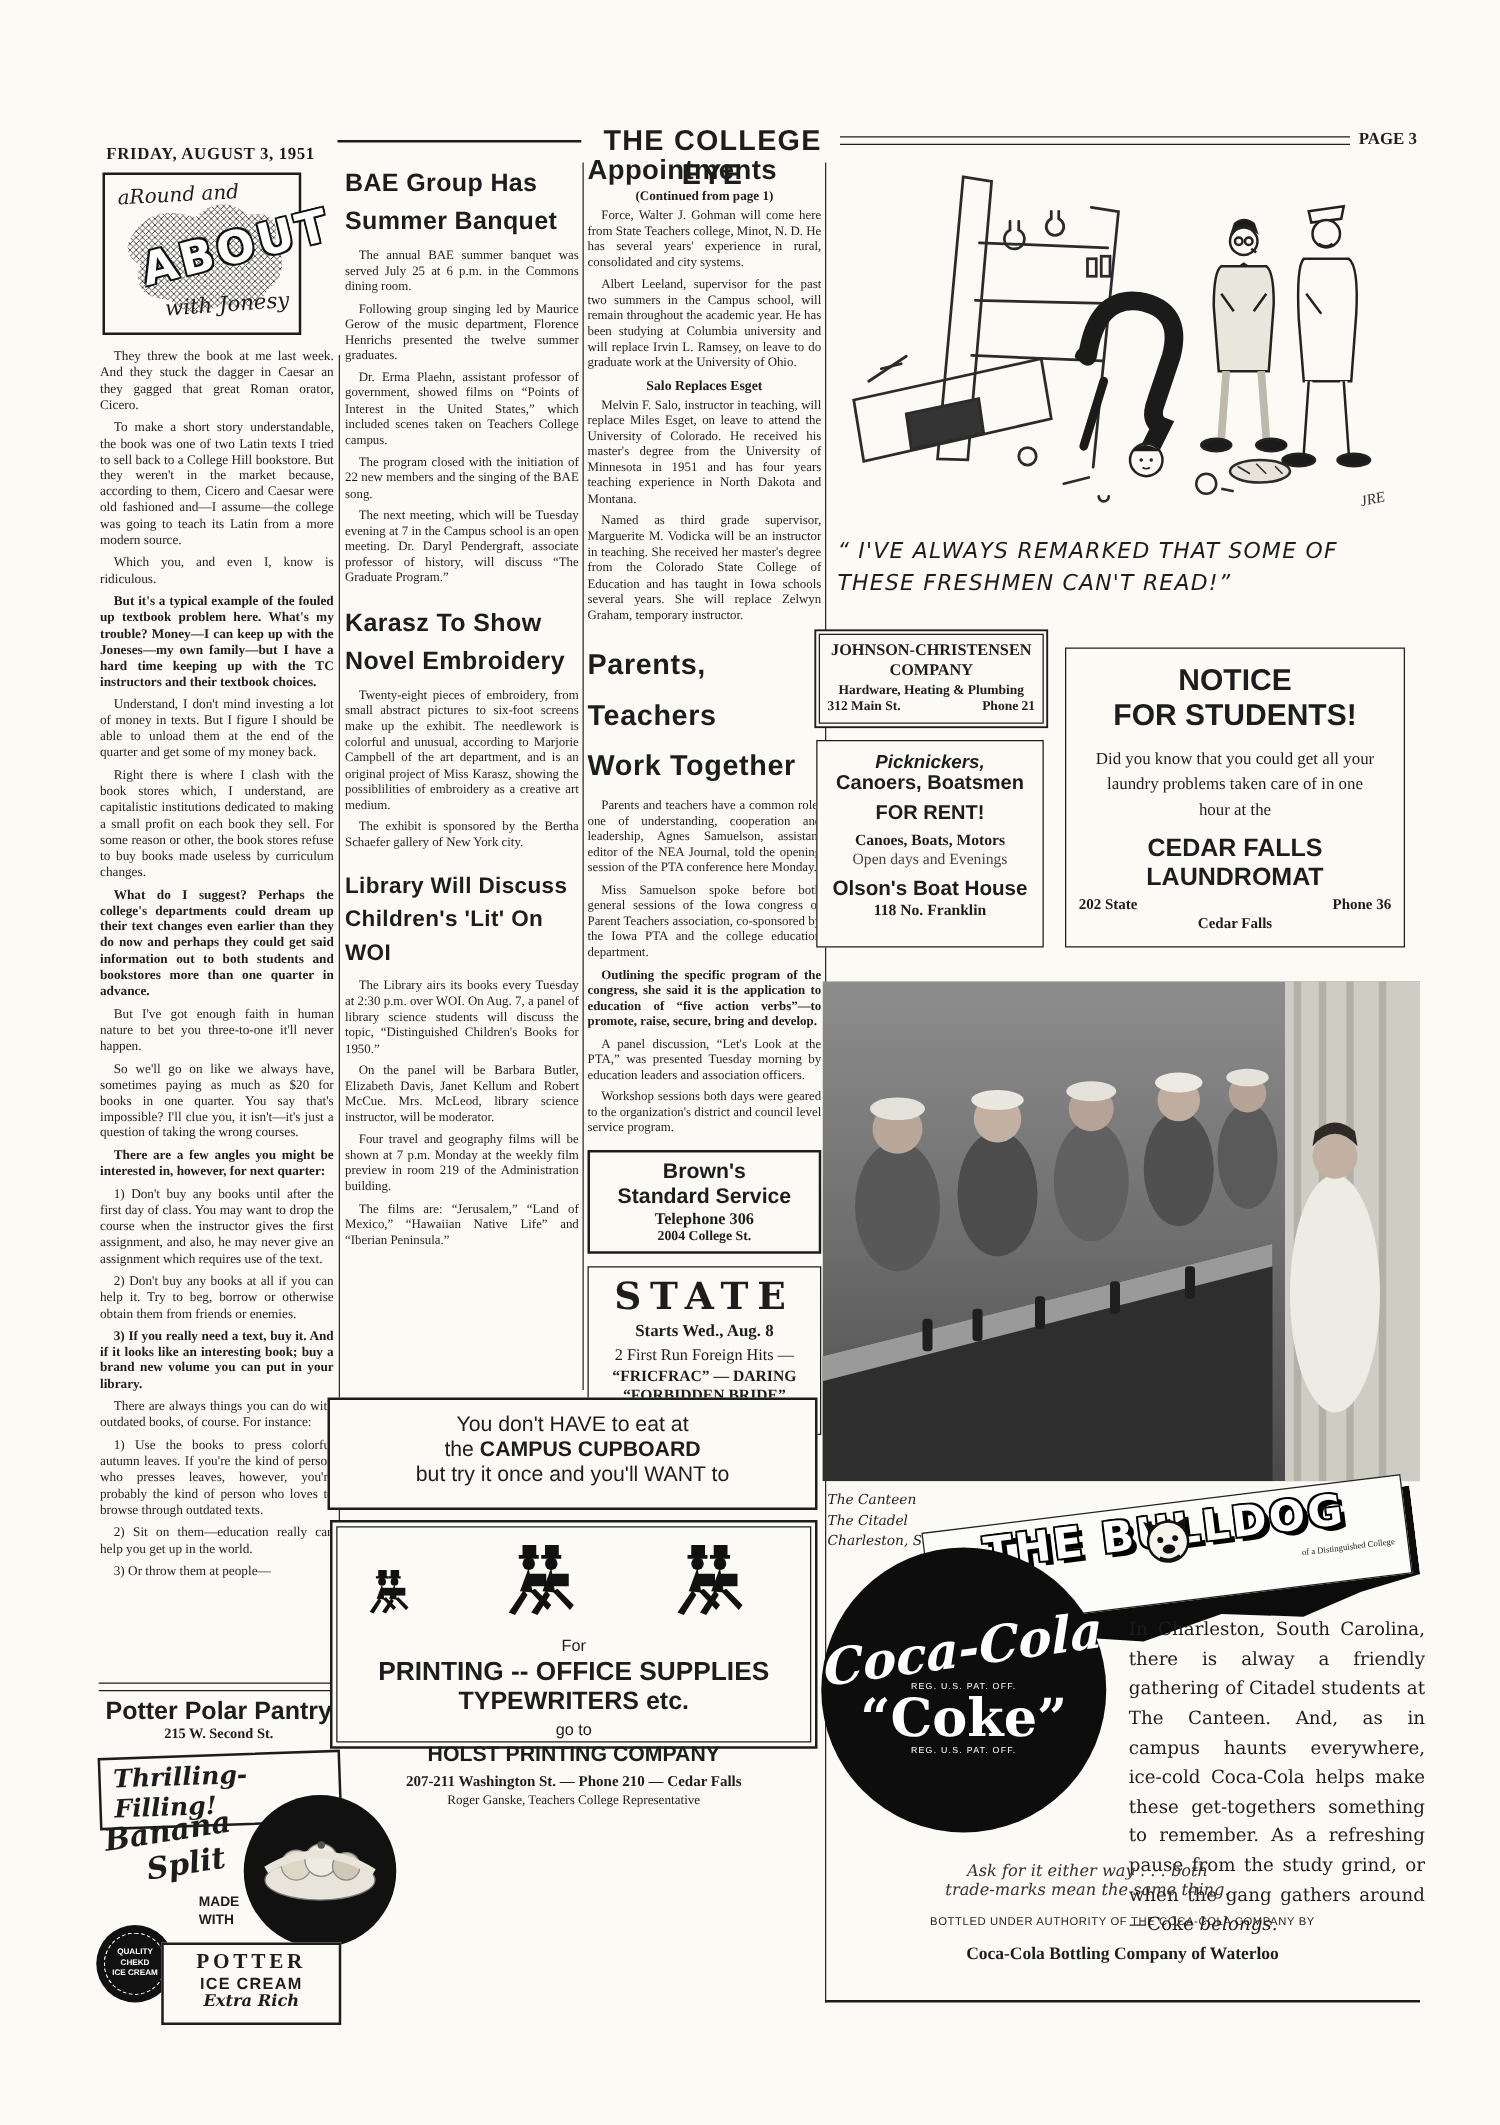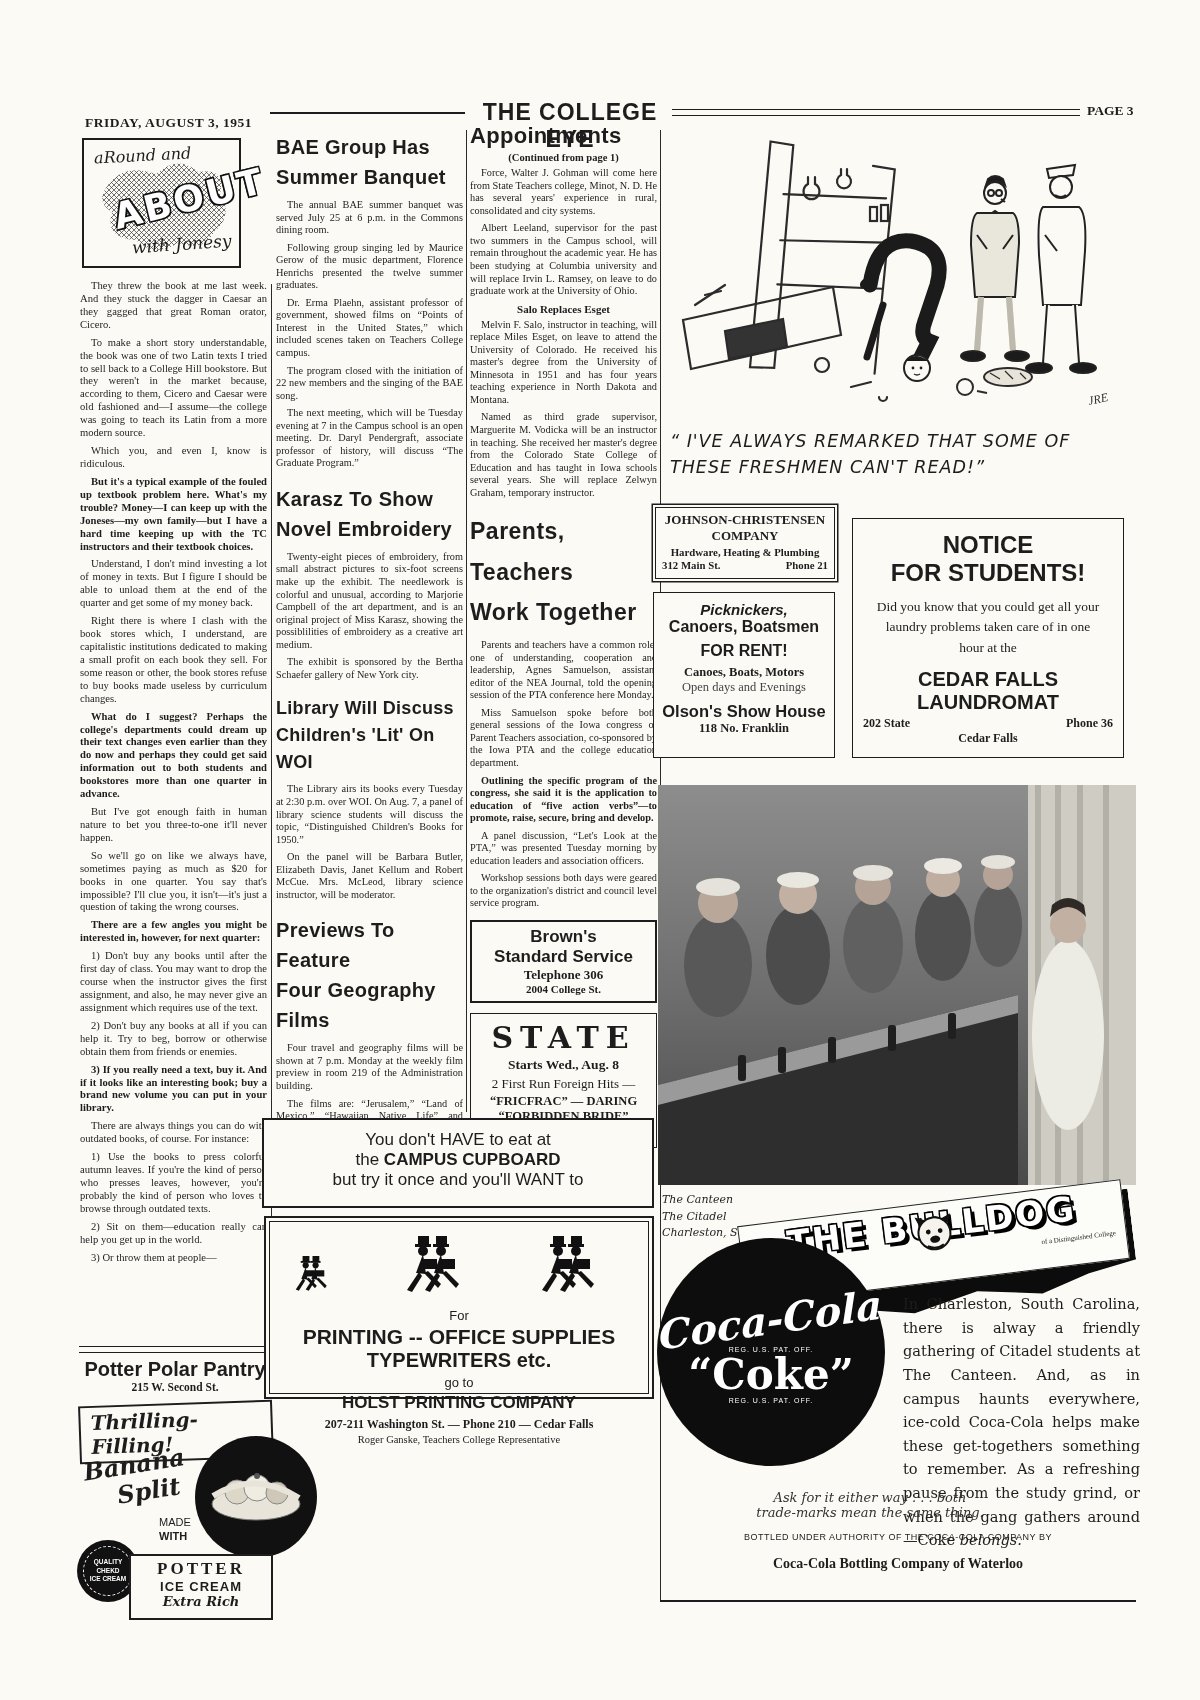--- a/index.html
+++ b/index.html
@@ -104,21 +104,21 @@
   </div>
 
   <div class="abs dbl" style="left:79px;top:1346px;width:190px;"></div>
 
   <div class="abs" style="left:77px;top:1358px;width:196px;height:330px;">
     <div class="potter-title">Potter Polar Pantry</div>
     <div class="potter-addr">215 W. Second St.</div>
     <div style="margin:10px 0 0 2px;"><span class="thrill">Thrilling-Filling!</span></div>
     <div class="abs script" style="left:6px;top:92px;font-size:24px;transform:rotate(-9deg);">Banana</div>
     <div class="abs script" style="left:40px;top:118px;font-size:24px;transform:rotate(-9deg);">Split</div>
-    <div class="abs sans" style="left:82px;top:158px;font-weight:normal;font-size:11px;">MADE</div>
+    <div class="abs sans" style="left:82px;top:158px;font-weight:bold;font-size:11px;">MADE</div>
     <div class="abs sans" style="left:82px;top:172px;font-weight:bold;font-size:11px;">WITH</div>
 
     <div class="abs" style="left:118px;top:78px;width:122px;height:122px;border-radius:50%;background:#111;">
       <svg width="122" height="122">
         <ellipse cx="61" cy="68" rx="44" ry="16" fill="#e8e4da" stroke="#777"></ellipse>
         <circle cx="42" cy="56" r="12" fill="#ddd7c8" stroke="#888"></circle>
         <circle cx="62" cy="52" r="13" fill="#efece2" stroke="#888"></circle>
         <circle cx="82" cy="57" r="11" fill="#cfc8b8" stroke="#888"></circle>
         <path d="M18 60 Q60 34 104 62" stroke="#e8e4da" stroke-width="6" fill="none"></path>
         <circle cx="62" cy="40" r="3" fill="#555"></circle>
@@ -149,22 +149,20 @@
     <p class="b">The program closed with the initiation of 22 new members and the singing of the BAE song.</p>
     <p class="b">The next meeting, which will be Tuesday evening at 7 in the Campus school is an open meeting. Dr. Daryl Pendergraft, associate professor of history, will discuss “The Graduate Program.”</p>
     <div class="hl pre" style="margin-top:14px;">Karasz To Show
 Novel Embroidery</div>
     <p class="b">Twenty-eight pieces of embroidery, from small abstract pictures to six-foot screens make up the exhibit. The needlework is colorful and unusual, according to Marjorie Campbell of the art department, and is an original project of Miss Karasz, showing the possiblilities of embroidery as a creative art medium.</p>
     <p class="b">The exhibit is sponsored by the Bertha Schaefer gallery of New York city.</p>
     <div class="hl pre" style="font-size:18px;margin-top:14px;">Library Will Discuss
 Children's 'Lit' On WOI</div>
     <p class="b">The Library airs its books every Tuesday at 2:30 p.m. over WOI. On Aug. 7, a panel of library science students will discuss the topic, “Distinguished Children's Books for 1950.”</p>
     <p class="b">On the panel will be Barbara Butler, Elizabeth Davis, Janet Kellum and Robert McCue. Mrs. McLeod, library science instructor, will be moderator.</p>
-    <div class="hl pre" style="margin-top:14px;">Previews To Feature
-Four Geography Films</div>
     <p class="b">Four travel and geography films will be shown at 7 p.m. Monday at the weekly film preview in room 219 of the Administration building.</p>
     <p class="b">The films are: “Jerusalem,” “Land of Mexico,” “Hawaiian Native Life” and “Iberian Peninsula.”</p>
   </div>
 
   <div class="flowcol" style="left:470px;top:124px;">
     <div class="hl one">Appointments</div>
     <div class="cont">(Continued from page 1)</div>
     <p class="b">Force, Walter J. Gohman will come here from State Teachers college, Minot, N. D. He has several years' experience in rural, consolidated and city systems.</p>
     <p class="b">Albert Leeland, supervisor for the past two summers in the Campus school, will remain throughout the academic year. He has been studying at Columbia university and will replace Irvin L. Ramsey, on leave to do graduate work at the University of Ohio.</p>
     <div class="subhead">Salo Replaces Esget</div>
@@ -279,21 +277,21 @@
       <span>Phone 21</span>
     </div>
   </div>
 
   <div class="abs adbox ctr" style="left:653px;top:592px;width:182px;height:166px;border-width:1.5px;padding-top:8px;">
     <div class="sans" style="font-weight:bold;font-size:15px;font-style:italic;">Picknickers,</div>
     <div class="sans" style="font-weight:bold;font-size:16px;">Canoers, Boatsmen</div>
     <div class="sans" style="font-weight:bold;font-size:16px;margin-top:6px;">FOR RENT!</div>
     <div style="font-weight:bold;font-size:12.5px;margin-top:5px;">Canoes, Boats, Motors</div>
     <div style="font-size:12.5px;color:#444;">Open days and Evenings</div>
-    <div class="sans" style="font-weight:bold;font-size:16.5px;margin-top:7px;">Olson's Show House</div>
+    <div class="sans" style="font-weight:bold;font-size:16.5px;margin-top:7px;">Olson's Boat House</div>
     <div style="font-weight:bold;font-size:12.5px;">118 No. Franklin</div>
   </div>
 
   <div class="abs adbox ctr" style="left:852px;top:518px;width:272px;height:240px;border-width:1.5px;padding-top:12px;">
     <div class="sans" style="font-weight:bold;font-size:24px;">NOTICE</div>
     <div class="sans" style="font-weight:bold;font-size:24px;">FOR STUDENTS!</div>
     <div style="font-size:13.5px;width:225px;margin:10px auto 0;line-height:1.5;">Did you know that you could get all your laundry problems taken care of in one hour at the</div>
     <div class="sans" style="font-weight:bold;font-size:20px;margin-top:10px;">CEDAR FALLS</div>
     <div class="sans" style="font-weight:bold;font-size:20px;">LAUNDROMAT</div>
     <div style="display:flex;justify-content:space-between;font-weight:bold;font-size:12px;padding:2px 10px 0;">

